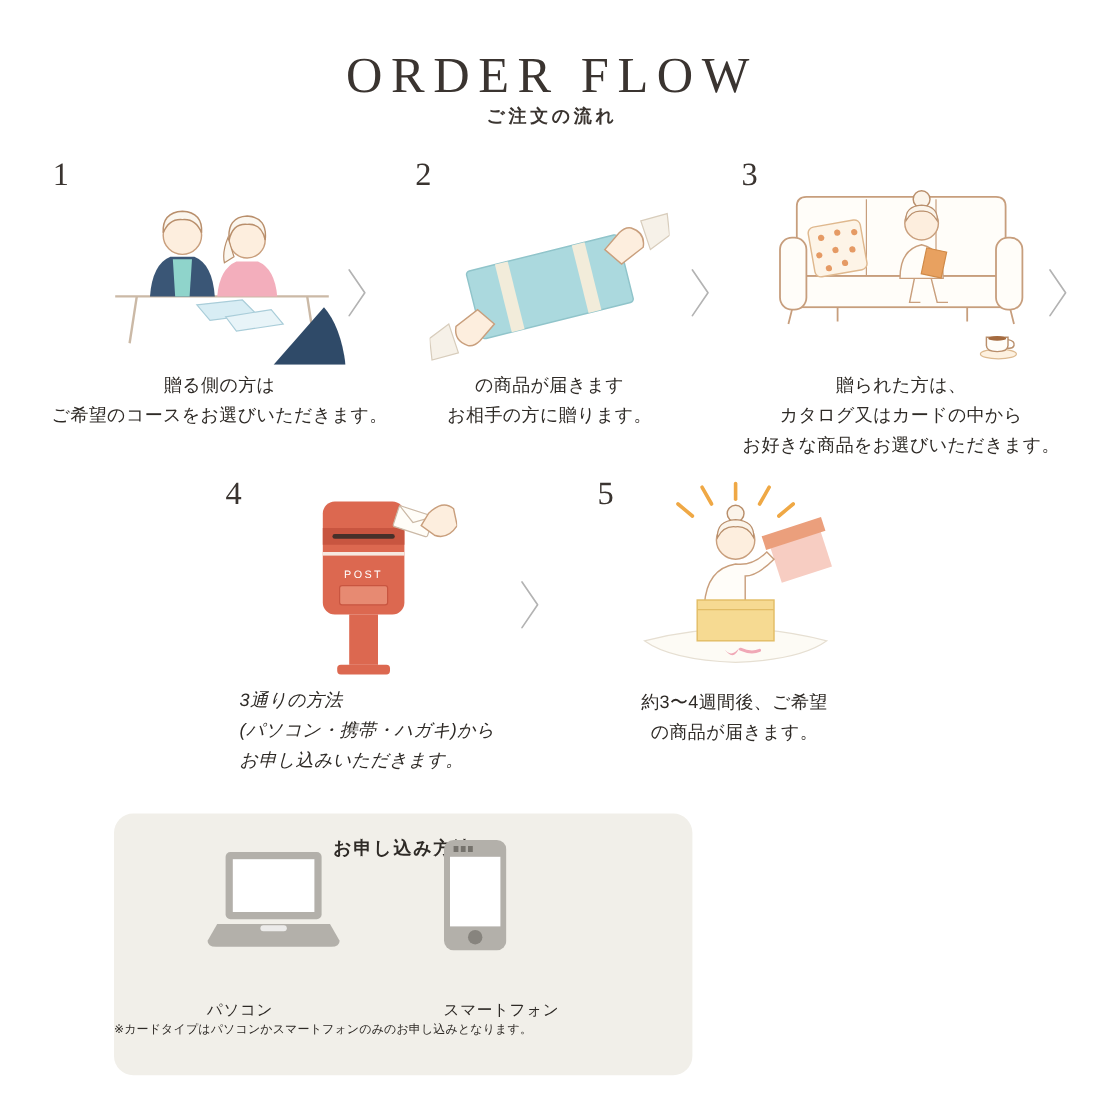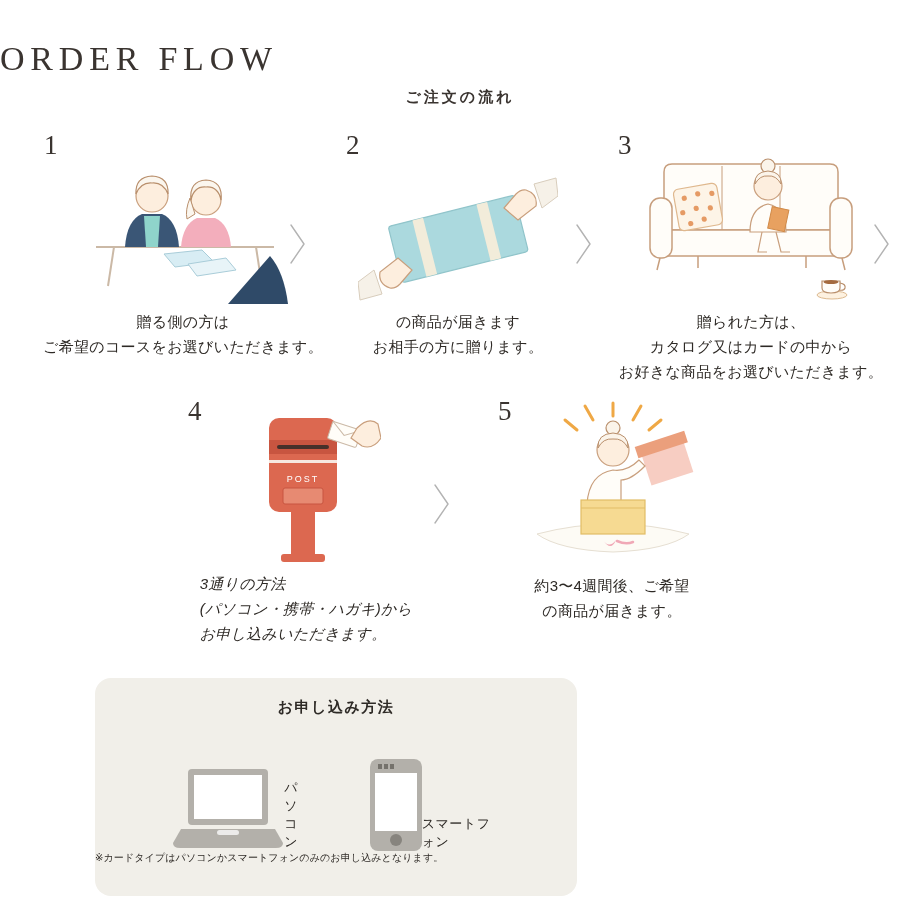--- a/index.html
+++ b/index.html
@@ -3,23 +3,23 @@
 <meta charset="utf-8">
 <style>
   * { margin:0; padding:0; box-sizing:border-box; }
   html,body { background:#ffffff; }
   .page {
     position:relative; width:920px; height:920px; margin:0 auto;
     background:#ffffff; overflow:hidden;
     font-family:"Liberation Sans","DejaVu Sans",sans-serif; color:#322d29;
   }
   .title {
-    position:absolute; top:40px; left:0; width:100%; 
+    position:absolute; top:40px; left:0; width:100%; text-align:center;
     font-family:"Liberation Serif","DejaVu Serif",serif;
-    font-size:34px; font-weight:400; letter-spacing:.17em; color:#3a3430;
+    font-size:42px; font-weight:400; letter-spacing:.17em; color:#3a3430;
   }
   .subtitle {
     position:absolute; top:88px; left:0; width:100%; text-align:center;
     font-size:15px; font-weight:700; letter-spacing:.2em; color:#3a3430;
   }
   .step { position:absolute; text-align:center; }
   .step-number {
     position:absolute; top:0;
     font-family:"Liberation Serif","DejaVu Serif",serif;
     font-size:27px; color:#3a3430; line-height:1;
@@ -55,21 +55,21 @@
     background:#f1efe9; border-radius:16px;
   }
   .app-title {
     text-align:center; padding-top:20px; font-size:15px;
     font-weight:700; letter-spacing:.1em; color:#2e2a26;
   }
   .methods {
     display:flex; justify-content:space-evenly; align-items:flex-end;
     margin-top:16px; height:118px; padding:0 10px;
   }
-  .method { display:flex; flex-direction:row; align-items:flex-end; width:130px; }
+  .method { display:flex; flex-direction:column; align-items:flex-start; width:130px;gap:31px; }
   .method .icon-wrap { display:flex; align-items:flex-end; justify-content:center; height:92px; }
   .method-label { margin-top:10px; font-size:13px; letter-spacing:.04em; color:#2e2a26; }
   .app-note { text-align:left; font-size:10px; margin-top:0; color:#2e2a26; letter-spacing:.01em; }
 </style>
 </head>
 <body>
 
 <div class="page">
 
   <div class="title">ORDER FLOW</div>

